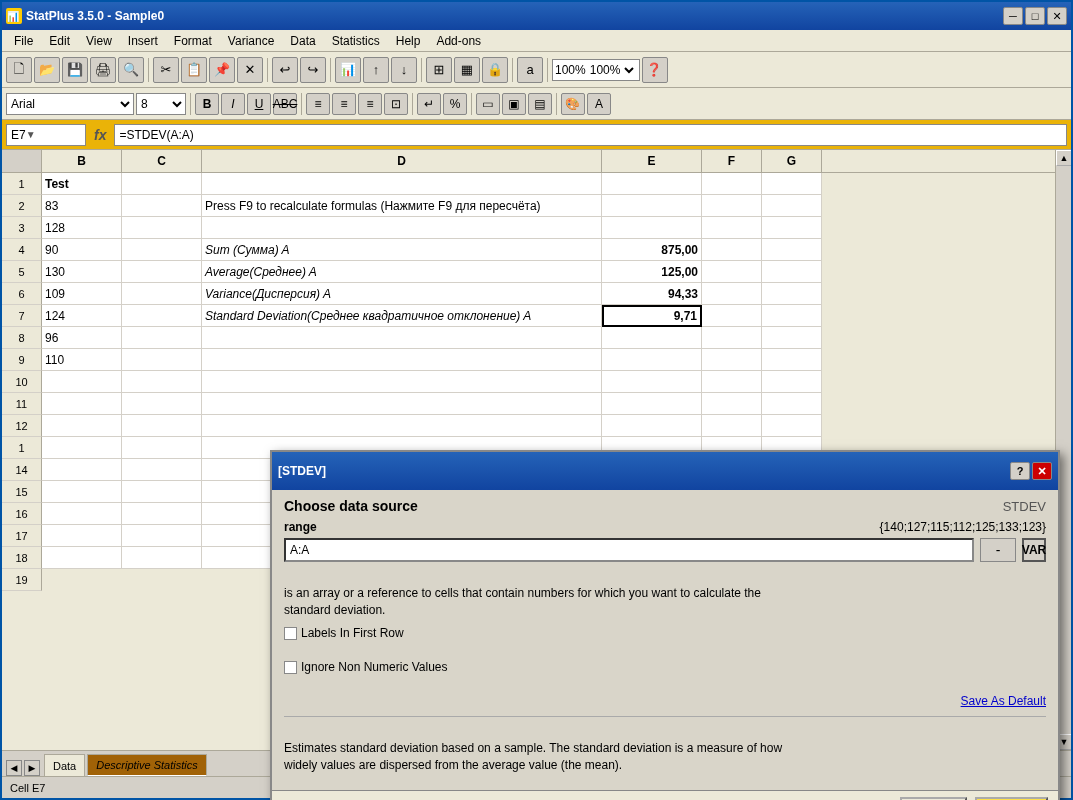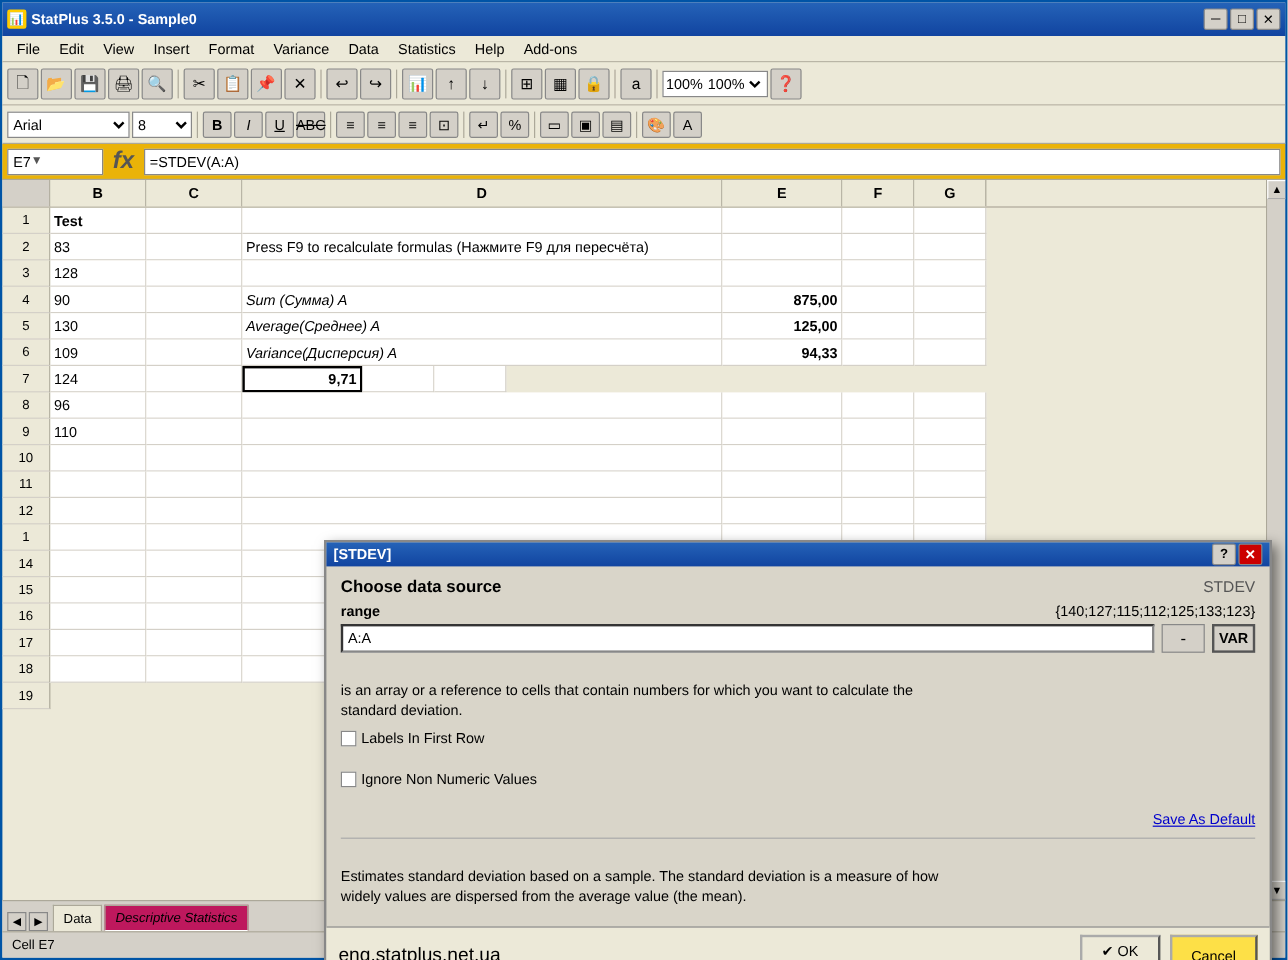--- a/index.html
+++ b/index.html
@@ -52,21 +52,21 @@
     
     .formulabar {
       background: #eab308; height: 30px; display: flex; align-items: center;
       padding: 0 4px; gap: 4px; border-bottom: 1px solid #aca899; flex-shrink: 0;
     }
     .cell-ref {
       width: 80px; height: 22px; background: white; border: 1px solid #888;
       display: flex; align-items: center; padding: 0 4px; font-size: 12px;
     }
     .cell-ref-dropdown { font-size: 10px; color: #555; cursor: pointer; }
-    .fx-icon { font-size: 20px; color: #555; padding: 0 4px; font-style: italic; font-weight: bold; }
+    .fx-icon { font-size: 14px; color: #555; padding: 0 4px; font-style: italic; font-weight: bold; }
     .formula-input {
       flex: 1; height: 22px; background: white; border: 1px solid #888;
       display: flex; align-items: center; padding: 0 4px; font-size: 12px;
     }
 
     
     .formattoolbar {
       background: #ece9d8; height: 32px; display: flex; align-items: center;
       padding: 0 4px; gap: 2px; border-bottom: 1px solid #aca899; flex-shrink: 0;
     }
@@ -152,21 +152,21 @@
       z-index: 100; pointer-events: none;
     }
     .dialog {
       position: absolute; top: 450px; left: 270px;
       width: 790px; background: #d9d5c9;
       border: 2px solid #888; box-shadow: 4px 4px 10px rgba(0,0,0,0.5);
       pointer-events: all;
     }
     .dialog-titlebar {
       background: linear-gradient(to bottom, #2563b8, #1144a0);
-      height: 20px; display: flex; align-items: center; justify-content: space-between;
+      height: 38px; display: flex; align-items: center; justify-content: space-between;
       padding: 0 6px;
     }
     .dialog-title { color: white; font-size: 12px; font-weight: bold; }
     .dialog-title-btns { display: flex; gap: 2px; }
     .dialog-btn {
       width: 20px; height: 18px; background: #d4d0c8; border: 1px solid #888;
       display: flex; align-items: center; justify-content: center; font-size: 11px;
       cursor: pointer; border-radius: 2px; font-weight: bold;
     }
     .dialog-btn.close-btn { background: #cc0000; color: white; }
@@ -187,21 +187,21 @@
     .dialog-input {
       flex: 1; height: 24px; border: 2px inset #888; background: white;
       font-size: 12px; padding: 0 4px; display: flex; align-items: center;
     }
     .dialog-minus-btn {
       width: 36px; height: 24px; background: #d4d0c8; border: 1px solid #888;
       display: flex; align-items: center; justify-content: center; font-size: 14px;
       cursor: pointer;
     }
     .dialog-var-btn {
-      width: 36px; height: 24px; background: #d4d0c8; border: 2px solid #555;
+      width: 24px; height: 24px; background: #d4d0c8; border: 2px solid #555;
       display: flex; align-items: center; justify-content: center; font-size: 12px;
       font-weight: bold; cursor: pointer;
     }
     .dialog-desc { font-size: 12px; color: #000; margin-bottom: 8px; line-height: 1.4; }
     .dialog-checkboxes { display: flex; gap: 20px; margin-bottom: 8px; flex-direction: column; }
     .dialog-checkbox-item { display: flex; align-items: center; gap: 4px; font-size: 12px; }
     .dialog-checkbox { width: 13px; height: 13px; border: 1px solid #888; background: white; display: flex; align-items: center; justify-content: center; }
     .dialog-save-link { margin-left: auto; color: #0000cc; font-size: 12px; text-decoration: underline; cursor: pointer; }
     .dialog-footer-desc {
       font-size: 12px; color: #000; border-top: 1px solid #aaa;
@@ -282,21 +282,21 @@
       <span>100%</span>
       <select>
         <option>100%</option><option>75%</option><option>125%</option>
       </select>
     </div>
     <div class="tb-btn">❓</div>
   </div>
 
   <div class="formattoolbar">
     <div class="fmt-font">
-      <select style="width:102px;">
+      <select style="width:128px;">
         <option>Arial</option>
       </select>
       <select style="width:50px;">
         <option>8</option>
       </select>
     </div>
     <div class="fmt-sep"></div>
     <div class="fmt-btn" style="font-weight:bold;">B</div>
     <div class="fmt-btn" style="font-style:italic;">I</div>
     <div class="fmt-btn" style="text-decoration:underline;">U</div>
@@ -418,20 +418,21 @@
               <div class="grid-cell col-c"></div>
               <div class="grid-cell col-d cell-italic">Variance(Дисперсия) A</div>
               <div class="grid-cell col-e cell-bold cell-right">94,33</div>
               <div class="grid-cell col-f"></div>
               <div class="grid-cell col-g"></div>
             </div>
 
             <div class="grid-row">
               <div class="grid-cell col-b">124</div>
               <div class="grid-cell col-c"></div>
+              <div class="grid-cell col-d cell-italic">Standard Deviation(Среднее квадратичное отклонение) A</div>
               <div class="grid-cell col-e cell-bold cell-right cell-selected" style="border:2px solid #000;">9,71</div>
               <div class="grid-cell col-f"></div>
               <div class="grid-cell col-g"></div>
             </div>
 
             <div class="grid-row">
               <div class="grid-cell col-b">96</div>
               <div class="grid-cell col-c"></div>
               <div class="grid-cell col-d"></div>
               <div class="grid-cell col-e"></div>
@@ -532,21 +533,21 @@
       <div style="width:16px;height:16px;background:#d4d0c8;border:1px outset #fff;display:flex;align-items:center;justify-content:center;font-size:9px;">▼</div>
     </div>
   </div>
 
   <div class="sheet-tabs">
     <div style="display:flex;align-items:center;gap:2px;margin-right:4px;">
       <div style="width:16px;height:16px;background:#d4d0c8;border:1px solid #888;display:flex;align-items:center;justify-content:center;font-size:9px;cursor:pointer;">◀</div>
       <div style="width:16px;height:16px;background:#d4d0c8;border:1px solid #888;display:flex;align-items:center;justify-content:center;font-size:9px;cursor:pointer;">▶</div>
     </div>
     <div class="sheet-tab">Data</div>
-    <div class="sheet-tab" style="background:#be185d;border-bottom:1px solid white;font-style:italic;">Descriptive Statistics</div>
+    <div class="sheet-tab" style="background:#a16207;border-bottom:1px solid white;font-style:italic;">Descriptive Statistics</div>
   </div>
 
   <div class="statusbar">
     <span>Cell E7</span>
   </div>
 
 </div>
 
 <div class="dialog-overlay">
   <div class="dialog">

